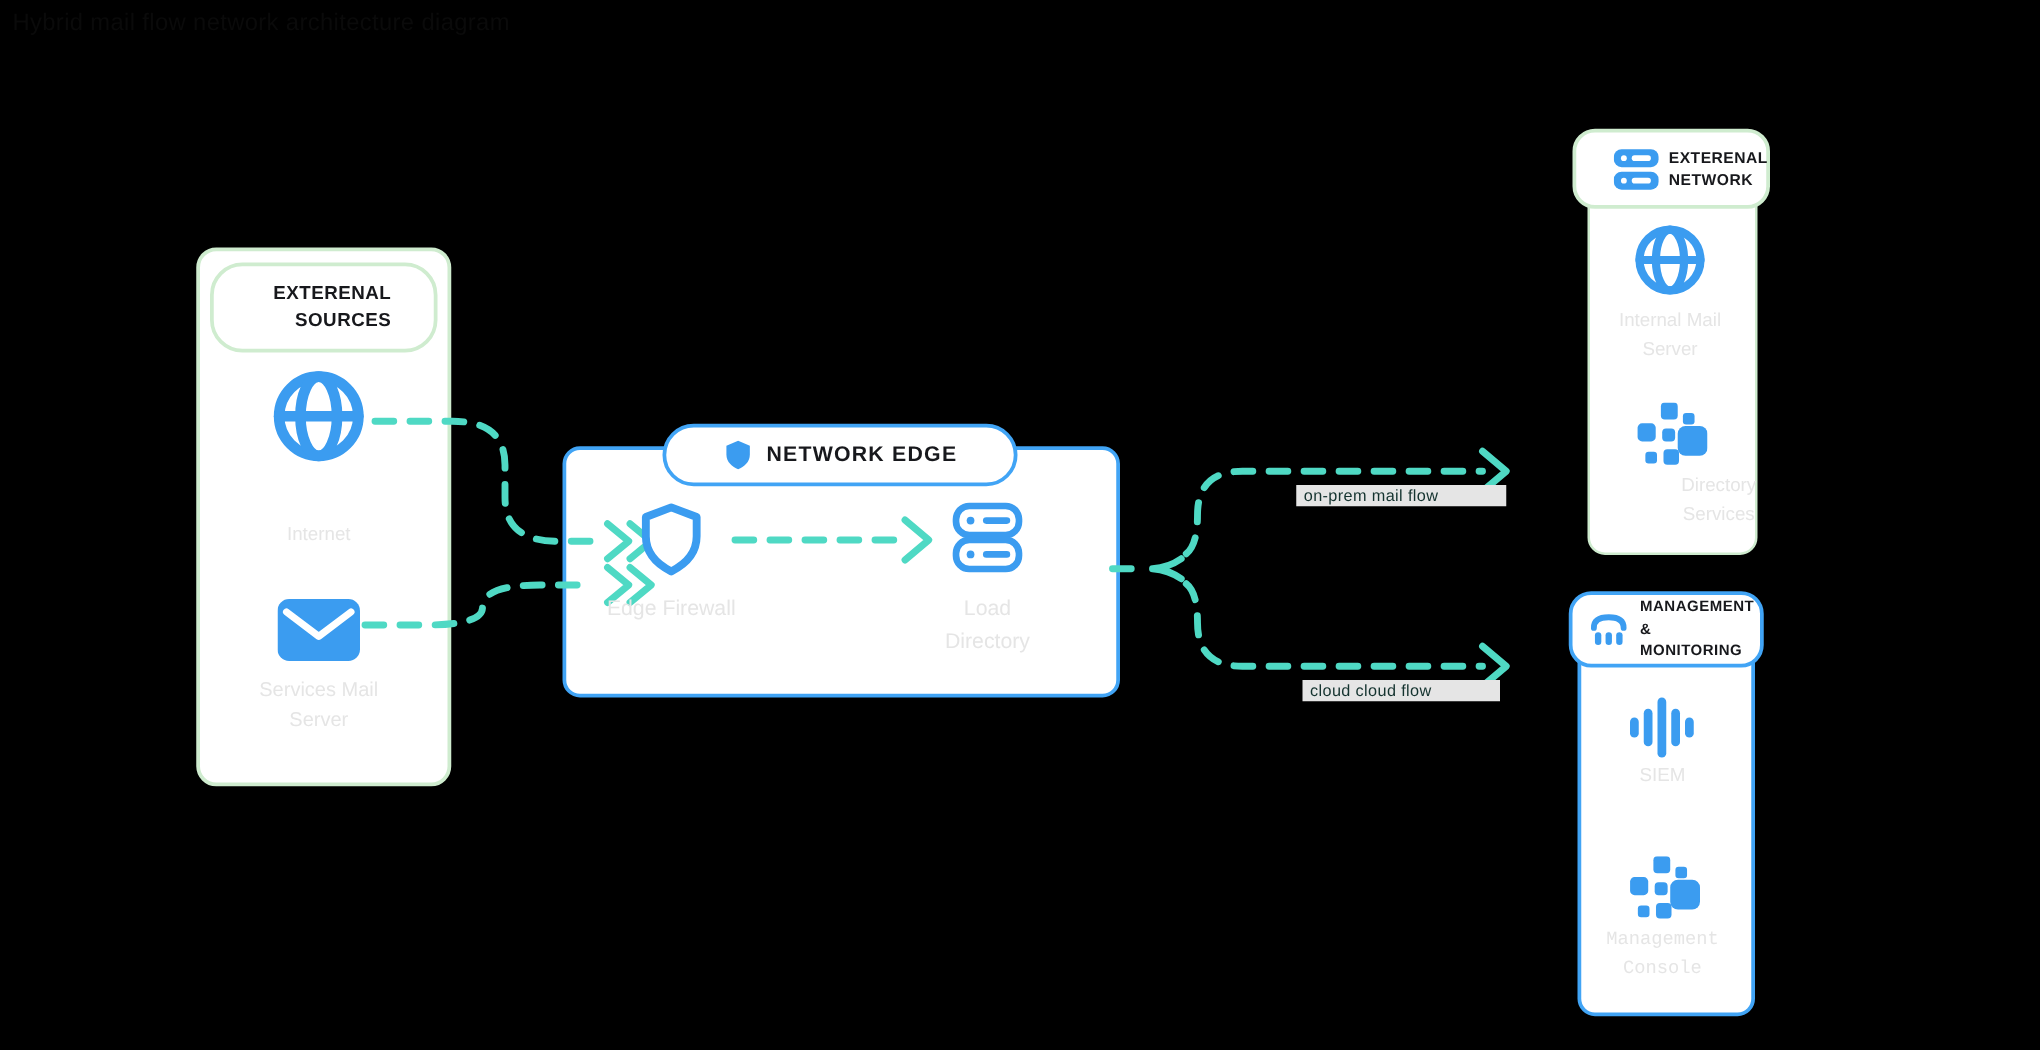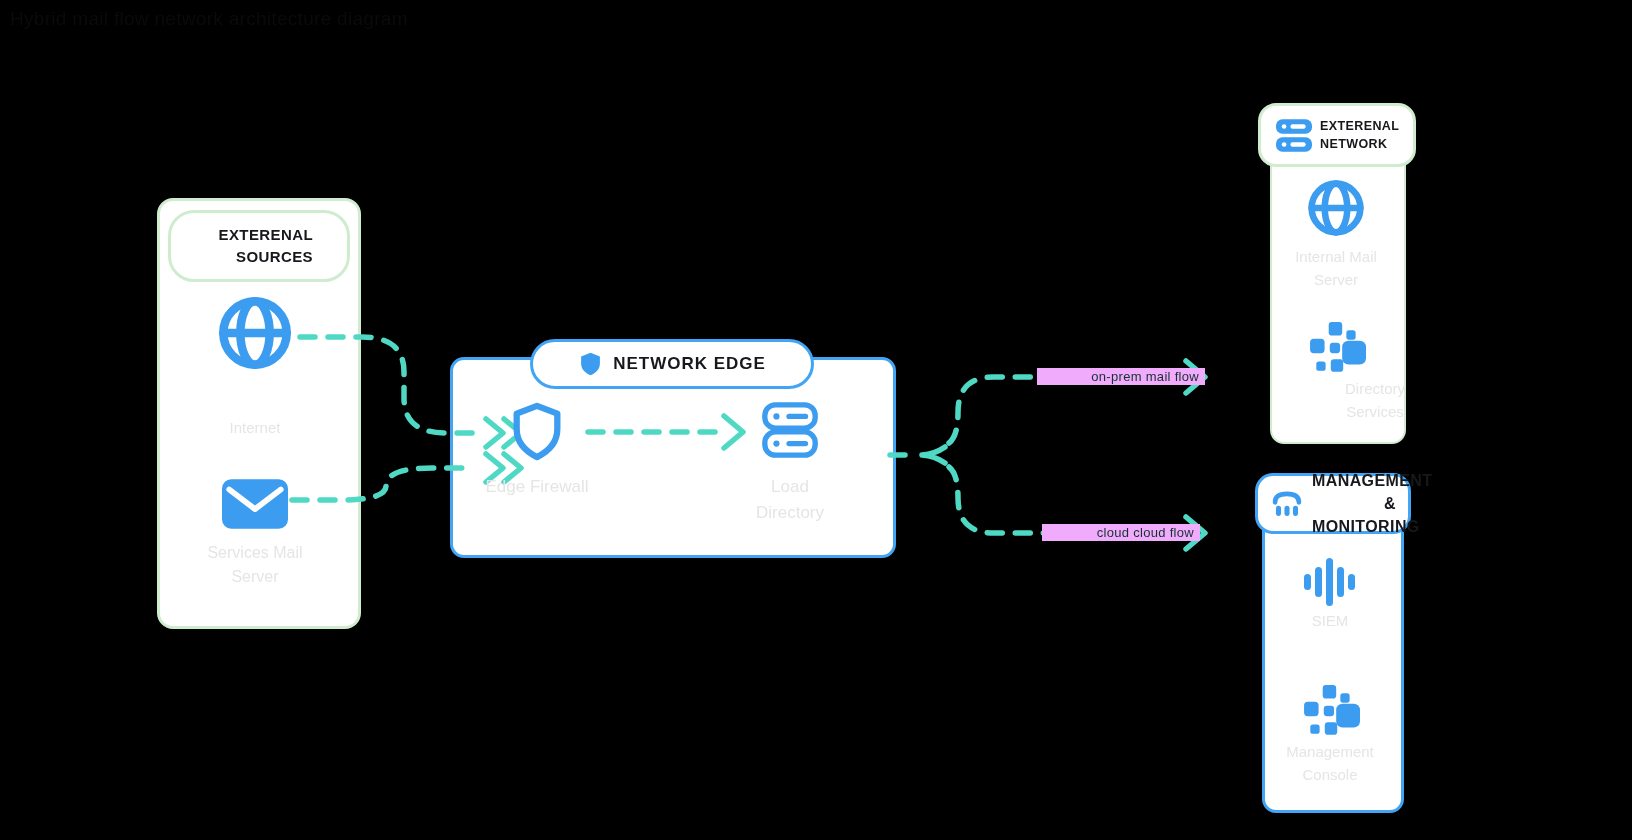--- a/index.html
+++ b/index.html
@@ -16,22 +16,22 @@
   .pill.green{border:3px solid #cfeccf;}
   .pill.blue{border:3px solid #41a4f5;}
   .pill-title{font-weight:600;color:#17181c;line-height:1.45;letter-spacing:.4px;}
 
   .node-label{position:absolute;text-align:center;color:#e5e5e5;line-height:1.5;z-index:2;}
   .icon{position:absolute;z-index:2;display:block;}
 
   svg.connectors{position:absolute;left:0;top:0;z-index:1;}
   .dash{stroke-dasharray:15 13;}
 
-  .flow-label{position:absolute;z-index:2;background:#f0abfc;color:#14332f;font-size:13px;
-              text-align:right;padding:1px 6px;letter-spacing:.3px;}
+  .flow-label{position:absolute;z-index:2;background:#e5e5e5;color:#14332f;font-size:13px;
+              text-align:left;padding:1px 6px;letter-spacing:.3px;margin-top:20px;}
 </style>
 </head>
 <body>
 
 <div class="canvas">
 
   <div class="abs page-title">Hybrid mail flow network architecture diagram</div>
 
   <svg class="connectors" width="1632" height="840" viewBox="0 0 1632 840">
     <g fill="none" stroke="#4fd9c4" stroke-width="5.5" stroke-linecap="round" stroke-linejoin="round">
@@ -94,21 +94,21 @@
       <rect x="6" y="34" width="52" height="24" rx="11"></rect>
       <line x1="31" y1="18" x2="48" y2="18"></line>
       <line x1="31" y1="46" x2="48" y2="46"></line>
     </g>
     <circle cx="18" cy="18" r="3.2" fill="#3b9cf0"></circle>
     <circle cx="18" cy="46" r="3.2" fill="#3b9cf0"></circle>
   </svg>
   <div class="node-label" style="left:740px;top:474px;width:100px;font-size:17px;">Load Directory</div>
 
   <div class="box green" style="left:1270px;top:122px;width:132px;height:318px;border-radius:14px;border-width:2.5px;"></div>
-  <div class="pill green" style="left:1258px;top:103px;width:152px;height:58px;border-radius:18px;gap:8px;">
+  <div class="pill green" style="left:1258px;top:103px;width:152px;height:58px;border-radius:18px;gap:8px;justify-content:flex-end;">
     <svg width="36" height="33" viewBox="0 0 40 36">
       <rect x="0" y="0" width="40" height="16" rx="7" fill="#3b9cf0"></rect>
       <rect x="0" y="20" width="40" height="16" rx="7" fill="#3b9cf0"></rect>
       <rect x="16" y="5.5" width="17" height="5" rx="2.5" fill="#fff"></rect>
       <rect x="16" y="25.5" width="17" height="5" rx="2.5" fill="#fff"></rect>
       <circle cx="9" cy="8" r="2.6" fill="#fff"></circle>
       <circle cx="9" cy="28" r="2.6" fill="#fff"></circle>
     </svg>
     <div class="pill-title" style="font-size:12.5px;width:78px;text-align:left;">EXTERENAL NETWORK</div>
   </div>
@@ -138,21 +138,21 @@
   <div class="box blue" style="left:1262px;top:490px;width:136px;height:317px;border-radius:14px;"></div>
   <div class="pill blue" style="left:1255px;top:473px;width:150px;height:55px;border-radius:18px;gap:8px;">
     <svg width="34" height="30" viewBox="0 0 40 34">
       <path d="M6 15 Q6 5 20 5 Q34 5 34 15" fill="none" stroke="#3b9cf0" stroke-width="5.5" stroke-linecap="round"></path>
       <g fill="#3b9cf0">
         <rect x="7" y="19" width="6" height="12" rx="3"></rect>
         <rect x="17" y="19" width="6" height="12" rx="3"></rect>
         <rect x="27" y="19" width="6" height="12" rx="3"></rect>
       </g>
     </svg>
-    <div class="pill-title" style="font-size:16px;width:84px;text-align:right;">MANAGEMENT &amp; MONITORING</div>
+    <div class="pill-title" style="font-size:12px;width:84px;text-align:left;">MANAGEMENT &amp; MONITORING</div>
   </div>
 
   <svg class="icon" style="left:1302px;top:554px;" width="56" height="56" viewBox="0 0 56 56">
     <g fill="#3b9cf0">
       <rect x="2" y="20" width="7" height="16" rx="3.5"></rect>
       <rect x="13" y="13" width="7" height="30" rx="3.5"></rect>
       <rect x="24" y="4" width="7" height="48" rx="3.5"></rect>
       <rect x="35" y="13" width="7" height="30" rx="3.5"></rect>
       <rect x="46" y="20" width="7" height="16" rx="3.5"></rect>
     </g>
@@ -163,15 +163,15 @@
     <g fill="#3b9cf0">
       <rect x="20" y="0" width="13" height="13" rx="3"></rect>
       <rect x="37" y="8" width="9" height="9" rx="2.5"></rect>
       <rect x="2" y="16" width="14" height="14" rx="3.5"></rect>
       <rect x="21" y="20" width="10" height="10" rx="3"></rect>
       <rect x="33" y="18" width="23" height="23" rx="6"></rect>
       <rect x="22" y="36" width="12" height="12" rx="3"></rect>
       <rect x="8" y="38" width="9" height="9" rx="2.5"></rect>
     </g>
   </svg>
-  <div class="node-label" style="left:1275px;top:741px;width:110px;font-size:15px;">Management Console</div>
+  <div class="node-label" style="left:1275px;top:741px;width:110px;font-size:15px;font-family:Liberation Mono, monospace;">Management Console</div>
 
 </div>
 
 </body></html>

